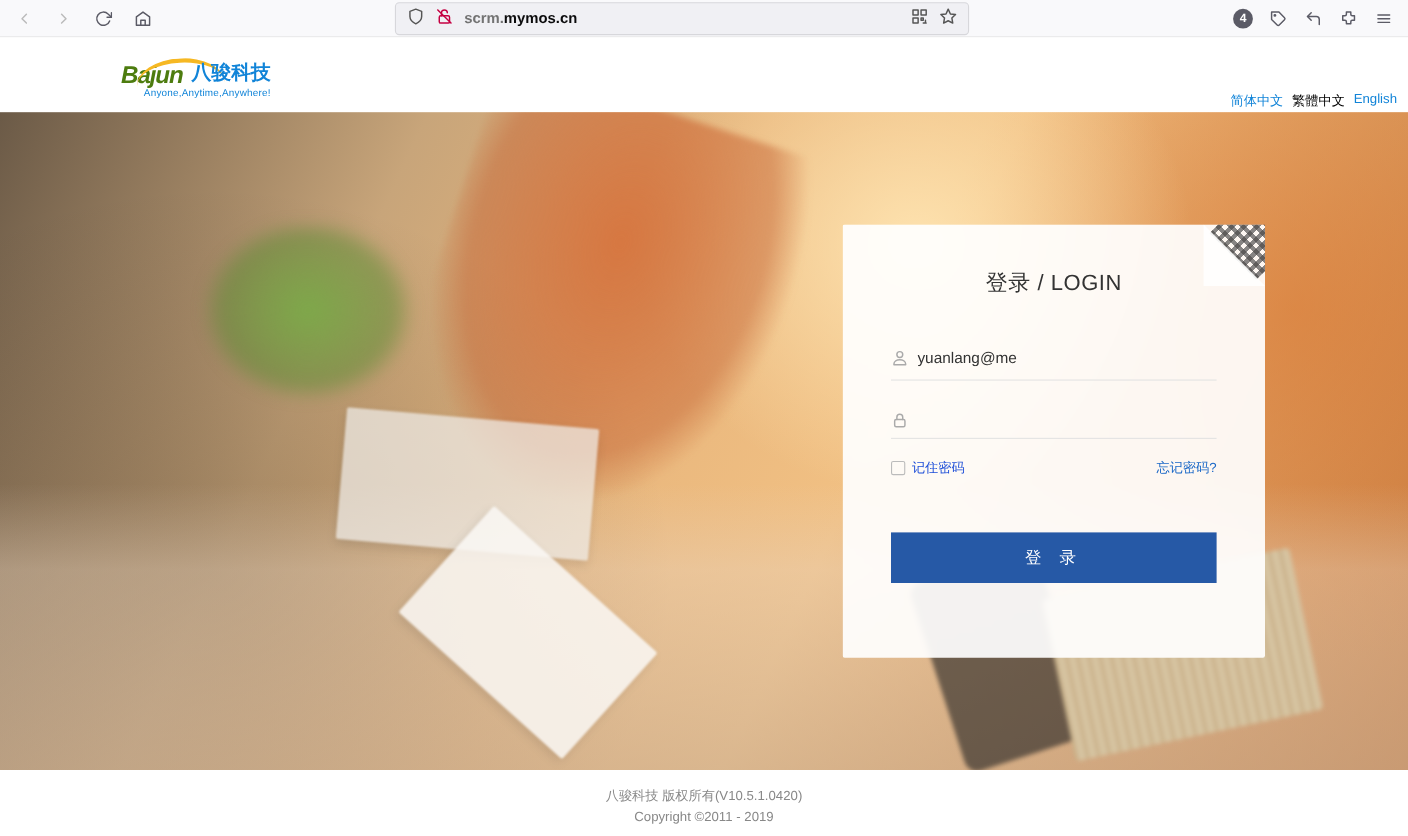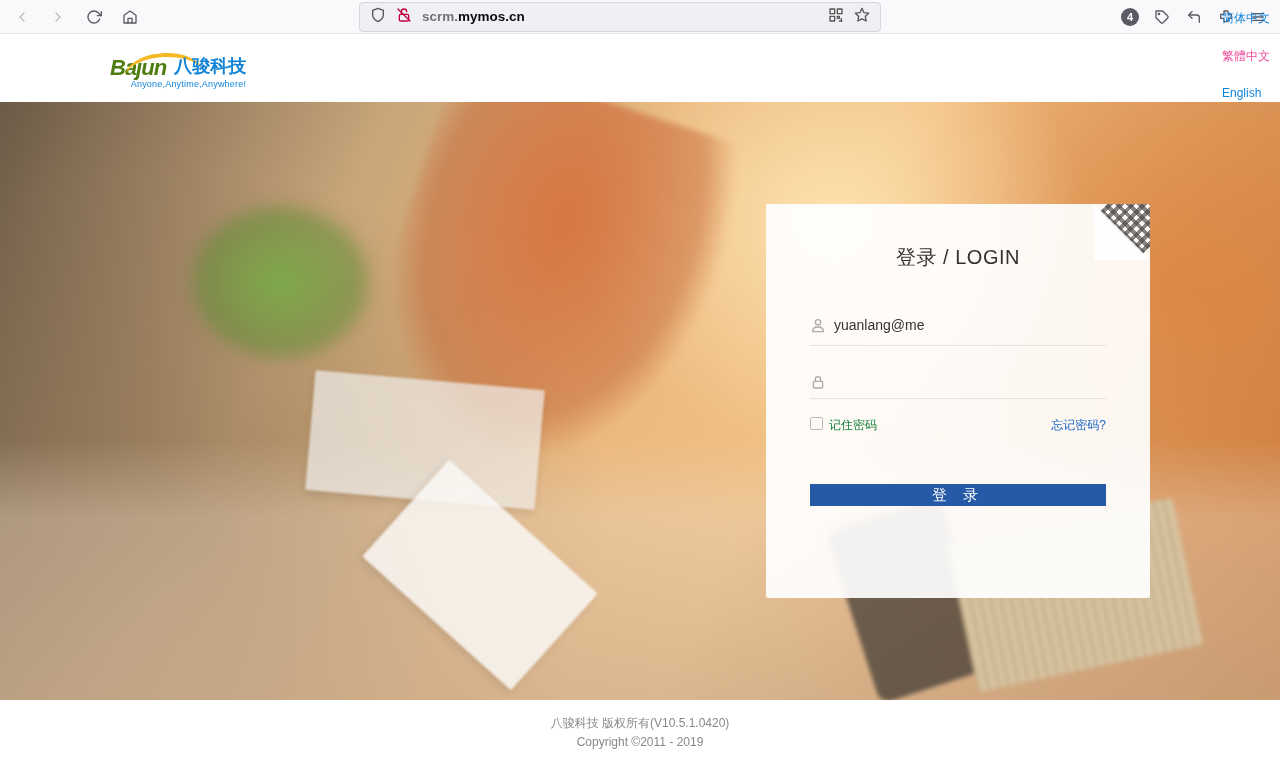--- a/index.html
+++ b/index.html
@@ -17,23 +17,23 @@
   .chrome-right { display: flex; align-items: center; gap: 4px; margin-left: 20px;}
   .count-badge { width: 18px; height: 18px; border-radius: 50%; background: #5b5b66; color: #fff; display:flex; align-items:center; justify-content:center; font-size:11px; font-weight: bold;}
 
   
   .page-header { height: 68px; background: #fff; display: flex; align-items: center; padding: 0 0 0 110px; position: relative; }
   .logo { display: flex; align-items: center; gap: 4px; }
   .logo-graphic { font-family: Arial, sans-serif; font-size: 22px; font-weight: 800; font-style: italic; color: #4d7c0f; letter-spacing: -1px; position: relative;}
   .logo-arc { position:absolute; top:-2px; left:14px; width:80px; height:26px; border:4px solid #f6b823; border-bottom:none; border-left:none; border-right:none; border-radius:50% 50% 0 0/90% 90% 0 0; transform: rotate(-3deg);}
   .logo-text-cn { font-size: 18px; color: #1184d8; font-weight: 600; margin-left: 4px; margin-top: -4px;}
   .logo-tagline { font-size: 9px; color: #1184d8; position: absolute; bottom: -11px; right: 0; letter-spacing: 0.2px;}
-  .lang-switcher { position: absolute; right: 10px; bottom: 2px; font-size: 12px; display: flex; gap: 21px; flex-direction: column; }
+  .lang-switcher { position: absolute; right: 10px; bottom: 2px; font-size: 12px; display: flex; gap: 8px; }
   .lang-switcher .active { color: #1184d8; font-weight: 500; }
-  .lang-switcher .inactive { color: #ec4899; }
+  .lang-switcher .inactive { color: #000000; }
 
   
   .hero { height: 598px; position: relative; overflow: hidden;
     background:
      radial-gradient(ellipse 600px 500px at 15% 70%, rgba(40,30,20,0.25), transparent 70%),
      radial-gradient(ellipse 420px 380px at 65% 20%, rgba(255,230,180,0.9), transparent 60%),
      radial-gradient(ellipse 500px 500px at 92% 30%, rgba(220,120,50,0.55), transparent 65%),
      linear-gradient(115deg, #6b5a47 0%, #c8a57a 25%, #e9b77d 45%, #f1c083 60%, #c77a3e 100%); }
   .arm { position: absolute; top: 0; left: 30%; width: 380px; height: 420px;
     background: radial-gradient(ellipse 240px 360px at 40% 30%, rgba(214,116,62,0.95), rgba(198,102,54,0.5) 55%, transparent 68%);
@@ -51,24 +51,24 @@
 
   
   .login-card { position: absolute; top: 102px; right: 130px; width: 384px; height: 394px;
     background: rgba(255,255,255,0.92); border-radius: 2px; backdrop-filter: blur(2px); padding: 40px 44px 18px; }
   .login-title { text-align: center; font-size: 20px; color: #333; letter-spacing: 0.5px; margin-bottom: 34px;}
   .input-row { display: flex; align-items: center; border-bottom: 1px solid #e3e3e3; padding: 8px 0; margin-bottom: 20px; }
   .input-row .icon { width: 24px; color: #aaa; display:flex; align-items:center; font-size: 16px;}
   .input-row input { border: none; outline: none; background: transparent; font-size: 14px; flex: 1; color: #333; padding: 4px 0;}
   .input-row input::placeholder { color: #aaa; }
   .row-between { display: flex; justify-content: space-between; align-items: center; font-size: 12px; margin-top: -2px; margin-bottom: 50px;}
-  .remember { display: flex; align-items: flex-start; gap: 6px; color: #15803d;}
+  .remember { display: flex; align-items: center; gap: 6px; color: #1d4ed8;}
   .remember-box { width: 13px; height: 13px; border: 1.5px solid #bbb; border-radius: 2px; display:inline-block;}
   .forgot { color: #1967c7; }
-  .login-btn { width: 100%; height: 22px; background: #2659a6; color: #fff; border: none; font-size: 15px; letter-spacing: 6px; cursor: pointer; }
+  .login-btn { width: 100%; height: 46px; background: #2659a6; color: #fff; border: none; font-size: 15px; letter-spacing: 6px; cursor: pointer; }
   .qr-corner { position: absolute; top: 0; right: 0; width: 56px; height: 56px; overflow: hidden;}
   .qr-pattern { position:absolute; top:-22px; right:-22px; width:60px; height:60px; transform: rotate(45deg);
     background:
       repeating-linear-gradient(0deg, #555 0 4px, transparent 4px 8px),
       repeating-linear-gradient(90deg, #555 0 4px, transparent 4px 8px);
     background-blend-mode: multiply; opacity:0.7;}
   .qr-corner::after { content:""; position:absolute; top:0; right:0; width:56px; height:56px;
     background: linear-gradient(225deg, transparent 0 39px, rgba(255,255,255,0.92) 40px 100%); }
 
   

